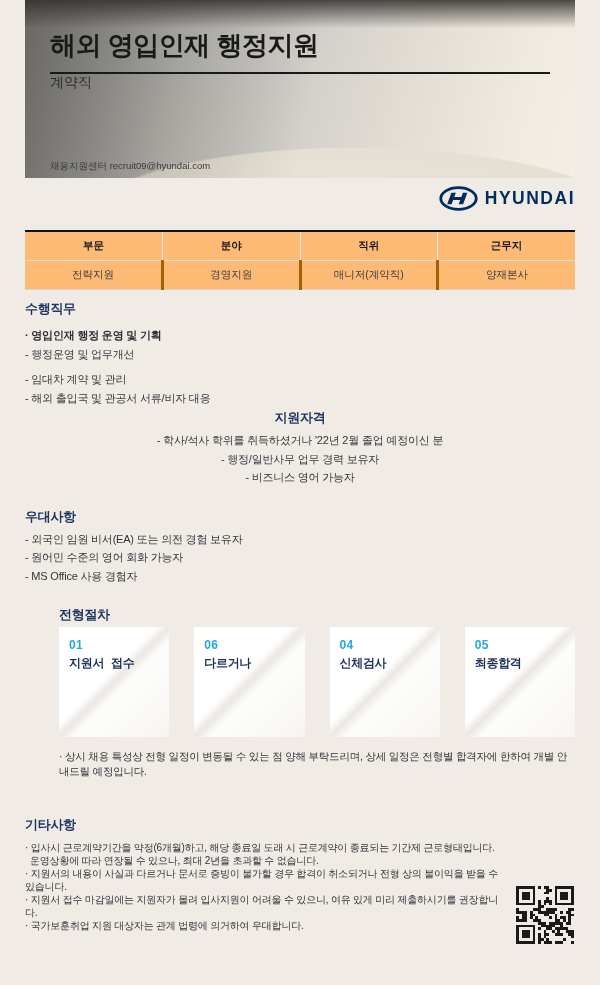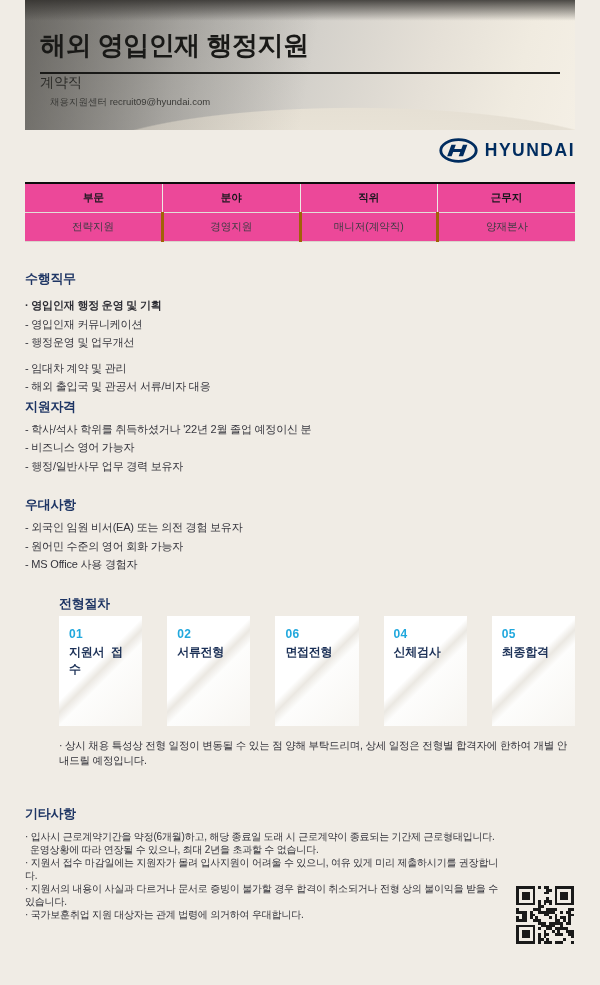--- a/index.html
+++ b/index.html
@@ -4,52 +4,52 @@
 <style>
   html,body{margin:0;padding:0;background:#f0ece5;}
   .page{
     position:relative;width:600px;height:985px;box-sizing:border-box;
     background:#f0ece5;padding:0 25px;overflow:hidden;
     font-family:"Liberation Sans","DejaVu Sans",sans-serif;color:#33333a;
   }
 
   
   .banner{
-    position:relative;height:130px;box-sizing:border-box;padding:0 15px;
+    position:relative;height:178px;box-sizing:border-box;padding:0 25px;
     background:
       linear-gradient(to bottom, rgba(52,50,47,.88) 0%, rgba(52,50,47,0) 16%),
       linear-gradient(100deg, rgba(78,76,72,.55) 0%, rgba(110,108,104,.25) 28%, rgba(110,108,104,0) 52%),
       radial-gradient(95% 80% at 60% 125%, #ebe6da 0%, #e6e0d4 52%, rgba(230,224,212,0) 53%),
       linear-gradient(105deg, #8b8984 0%, #a5a39e 16%, #c0beb9 34%, #d4d1cb 52%, #e5e0d7 72%, #f0ebe0 88%, #f4efe5 100%);
   }
   .banner h1{margin:0;padding-top:31px;font-size:26px;line-height:1.15;font-weight:bold;color:#191917;letter-spacing:-0.5px;}
   .rule{height:0;border-top:2px solid #191917;margin-top:11px;}
   .subtitle{font-size:14px;color:#2b2b28;}
-  .contact{position:absolute;left:25px;bottom:21px;font-size:9.5px;color:#3a3a37;letter-spacing:0;}
+  .contact{position:absolute;left:25px;bottom:5px;font-size:9.5px;color:#3a3a37;letter-spacing:0;}
 
   
   .logo-row{height:52px;display:flex;justify-content:flex-end;align-items:center;box-sizing:border-box;padding-bottom:12px;}
   .logo{display:flex;align-items:center;gap:7px;}
   .logo-text{font-size:17.5px;font-weight:800;letter-spacing:1.5px;color:#002c5f;}
 
   
-  table.info{width:100%;border-collapse:collapse;background:#ec4899;border-top:2px solid #0c0c0c;border-bottom:1px solid #d9d4cb;table-layout:fixed;}
+  table.info{width:100%;border-collapse:collapse;background:#fdba74;border-top:2px solid #0c0c0c;border-bottom:1px solid #d9d4cb;table-layout:fixed;}
   .info th{font-size:10.5px;font-weight:bold;color:#17171c;padding:7px 2px;border-bottom:1px solid #e3dfd8;border-left:1px solid #eceae4;text-align:center;}
   .info td{font-size:10.5px;color:#3b3b42;padding:7px 2px;text-align:center;border-left:3px solid #a16207;}
   .info th:first-child,.info td:first-child{border-left:none;}
 
   
   .sec-h{margin:0;font-size:13px;font-weight:bold;color:#1e3564;letter-spacing:-0.3px;}
-  #sec-duties{margin-top:28px;}
+  #sec-duties{margin-top:10px;}
   #duties-list{margin-top:8px;}
   .duty-group + .duty-group{margin-top:7px;}
   .li{font-size:11px;line-height:18.5px;color:#34343c;letter-spacing:-0.2px;}
   .g-title{font-weight:bold;color:#2d2d34;}
 
-  #sec-qual{margin-top:2px;}
+  #sec-qual{margin-top:2px;text-align:center;}
   #sec-pref{margin-top:21px;}
   #qual-list,#pref-list{margin-top:4px;}
 
   #sec-process{margin-top:21px;padding-left:34px;}
   .steps{display:flex;gap:25px;margin-top:3px;}
   .step-card{
     flex:1;height:110px;box-sizing:border-box;padding:11px 10px;
     background:linear-gradient(135deg,#ffffff 0%,#ffffff 44%,#ebe8e2 50%,#fdfdfc 57%,#f7f5f1 100%);
   }
   .step-num{display:block;font-size:12px;font-weight:bold;color:#21a8dd;letter-spacing:.3px;}
@@ -103,82 +103,77 @@
           <td>양재본사</td>
         </tr>
       </tbody>
   </table>
 
   <section id="sec-duties">
     <h2 class="sec-h">수행직무</h2>
     <div id="duties-list">
         <div class="duty-group">
           <div class="li g-title">· 영입인재 행정 운영 및 기획</div>
-          <div class="li">- 영입인재 커뮤니케이션</div>
           <div class="li">- 행정운영 및 업무개선</div>
         </div>
         <div class="duty-group">
           <div class="li">- 임대차 계약 및 관리</div>
           <div class="li">- 해외 출입국 및 관공서 서류/비자 대응</div>
         </div>
       </div>
   </section>
 
   <section id="sec-qual">
     <h2 class="sec-h">지원자격</h2>
     <div id="qual-list">
         <div class="li">- 학사/석사 학위를 취득하셨거나 '22년 2월 졸업 예정이신 분</div>
+        <div class="li">- 행정/일반사무 업무 경력 보유자</div>
         <div class="li">- 비즈니스 영어 가능자</div>
-        <div class="li">- 행정/일반사무 업무 경력 보유자</div>
       </div>
   </section>
 
   <section id="sec-pref">
     <h2 class="sec-h">우대사항</h2>
     <div id="pref-list">
         <div class="li">- 외국인 임원 비서(EA) 또는 의전 경험 보유자</div>
         <div class="li">- 원어민 수준의 영어 회화 가능자</div>
         <div class="li">- MS Office 사용 경험자</div>
       </div>
   </section>
 
   <section id="sec-process">
     <h2 class="sec-h">전형절차</h2>
     <div class="steps" id="steps">
         <div class="step-card">
           <span class="step-num">01</span>
           <span class="step-label">지원서 접수</span>
         </div>
         <div class="step-card">
-          <span class="step-num">02</span>
-          <span class="step-label">서류전형</span>
-        </div>
-        <div class="step-card">
           <span class="step-num">06</span>
-          <span class="step-label">면접전형</span>
+          <span class="step-label">다르거나</span>
         </div>
         <div class="step-card">
           <span class="step-num">04</span>
           <span class="step-label">신체검사</span>
         </div>
         <div class="step-card">
           <span class="step-num">05</span>
           <span class="step-label">최종합격</span>
         </div>
       </div>
     <div class="proc-note">· 상시 채용 특성상 전형 일정이 변동될 수 있는 점 양해 부탁드리며, 상세 일정은 전형별 합격자에 한하여 개별 안내드릴 예정입니다.</div>
   </section>
 
   <section id="sec-etc">
     <h2 class="sec-h">기타사항</h2>
     <div id="etc-list">
         <div class="li">· 입사시 근로계약기간을 약정(6개월)하고, 해당 종료일 도래 시 근로계약이 종료되는 기간제 근로형태입니다.</div>
         <div class="li cont">운영상황에 따라 연장될 수 있으나, 최대 2년을 초과할 수 없습니다.</div>
+        <div class="li">· 지원서의 내용이 사실과 다르거나 문서로 증빙이 불가할 경우 합격이 취소되거나 전형 상의 불이익을 받을 수 있습니다.</div>
         <div class="li">· 지원서 접수 마감일에는 지원자가 몰려 입사지원이 어려울 수 있으니, 여유 있게 미리 제출하시기를 권장합니다.</div>
-        <div class="li">· 지원서의 내용이 사실과 다르거나 문서로 증빙이 불가할 경우 합격이 취소되거나 전형 상의 불이익을 받을 수 있습니다.</div>
         <div class="li">· 국가보훈취업 지원 대상자는 관계 법령에 의거하여 우대합니다.</div>
       </div>
   </section>
 
   <svg id="qr" viewBox="0 0 21 21" shape-rendering="crispEdges">
       <path d="M0 0h1v1h-1zM1 0h1v1h-1zM2 0h1v1h-1zM3 0h1v1h-1zM4 0h1v1h-1zM5 0h1v1h-1zM6 0h1v1h-1zM0 1h1v1h-1zM6 1h1v1h-1zM0 2h1v1h-1zM2 2h1v1h-1zM3 2h1v1h-1zM4 2h1v1h-1zM6 2h1v1h-1zM0 3h1v1h-1zM2 3h1v1h-1zM3 3h1v1h-1zM4 3h1v1h-1zM6 3h1v1h-1zM0 4h1v1h-1zM2 4h1v1h-1zM3 4h1v1h-1zM4 4h1v1h-1zM6 4h1v1h-1zM0 5h1v1h-1zM6 5h1v1h-1zM0 6h1v1h-1zM1 6h1v1h-1zM2 6h1v1h-1zM3 6h1v1h-1zM4 6h1v1h-1zM5 6h1v1h-1zM6 6h1v1h-1zM14 0h1v1h-1zM15 0h1v1h-1zM16 0h1v1h-1zM17 0h1v1h-1zM18 0h1v1h-1zM19 0h1v1h-1zM20 0h1v1h-1zM14 1h1v1h-1zM20 1h1v1h-1zM14 2h1v1h-1zM16 2h1v1h-1zM17 2h1v1h-1zM18 2h1v1h-1zM20 2h1v1h-1zM14 3h1v1h-1zM16 3h1v1h-1zM17 3h1v1h-1zM18 3h1v1h-1zM20 3h1v1h-1zM14 4h1v1h-1zM16 4h1v1h-1zM17 4h1v1h-1zM18 4h1v1h-1zM20 4h1v1h-1zM14 5h1v1h-1zM20 5h1v1h-1zM14 6h1v1h-1zM15 6h1v1h-1zM16 6h1v1h-1zM17 6h1v1h-1zM18 6h1v1h-1zM19 6h1v1h-1zM20 6h1v1h-1zM0 14h1v1h-1zM1 14h1v1h-1zM2 14h1v1h-1zM3 14h1v1h-1zM4 14h1v1h-1zM5 14h1v1h-1zM6 14h1v1h-1zM0 15h1v1h-1zM6 15h1v1h-1zM0 16h1v1h-1zM2 16h1v1h-1zM3 16h1v1h-1zM4 16h1v1h-1zM6 16h1v1h-1zM0 17h1v1h-1zM2 17h1v1h-1zM3 17h1v1h-1zM4 17h1v1h-1zM6 17h1v1h-1zM0 18h1v1h-1zM2 18h1v1h-1zM3 18h1v1h-1zM4 18h1v1h-1zM6 18h1v1h-1zM0 19h1v1h-1zM6 19h1v1h-1zM0 20h1v1h-1zM1 20h1v1h-1zM2 20h1v1h-1zM3 20h1v1h-1zM4 20h1v1h-1zM5 20h1v1h-1zM6 20h1v1h-1zM8 6h1v1h-1zM6 8h1v1h-1zM10 6h1v1h-1zM6 10h1v1h-1zM12 6h1v1h-1zM6 12h1v1h-1zM8 0h1v1h-1zM10 0h1v1h-1zM11 0h1v1h-1zM11 1h1v1h-1zM12 1h1v1h-1zM10 2h1v1h-1zM11 2h1v1h-1zM11 4h1v1h-1zM8 5h1v1h-1zM10 5h1v1h-1zM11 5h1v1h-1zM12 5h1v1h-1zM8 7h1v1h-1zM9 7h1v1h-1zM0 8h1v1h-1zM7 8h1v1h-1zM8 8h1v1h-1zM11 8h1v1h-1zM12 8h1v1h-1zM13 8h1v1h-1zM14 8h1v1h-1zM19 8h1v1h-1zM20 8h1v1h-1zM0 9h1v1h-1zM1 9h1v1h-1zM2 9h1v1h-1zM3 9h1v1h-1zM5 9h1v1h-1zM8 9h1v1h-1zM9 9h1v1h-1zM10 9h1v1h-1zM11 9h1v1h-1zM12 9h1v1h-1zM13 9h1v1h-1zM16 9h1v1h-1zM18 9h1v1h-1zM19 9h1v1h-1zM2 10h1v1h-1zM3 10h1v1h-1zM5 10h1v1h-1zM10 10h1v1h-1zM11 10h1v1h-1zM14 10h1v1h-1zM19 10h1v1h-1zM20 10h1v1h-1zM0 11h1v1h-1zM2 11h1v1h-1zM3 11h1v1h-1zM5 11h1v1h-1zM7 11h1v1h-1zM12 11h1v1h-1zM14 11h1v1h-1zM16 11h1v1h-1zM17 11h1v1h-1zM19 11h1v1h-1zM0 12h1v1h-1zM1 12h1v1h-1zM2 12h1v1h-1zM3 12h1v1h-1zM7 12h1v1h-1zM8 12h1v1h-1zM14 12h1v1h-1zM15 12h1v1h-1zM17 12h1v1h-1zM19 12h1v1h-1zM8 13h1v1h-1zM9 13h1v1h-1zM10 13h1v1h-1zM12 13h1v1h-1zM13 13h1v1h-1zM14 13h1v1h-1zM15 13h1v1h-1zM16 13h1v1h-1zM18 13h1v1h-1zM19 13h1v1h-1zM9 14h1v1h-1zM10 14h1v1h-1zM11 14h1v1h-1zM12 14h1v1h-1zM13 14h1v1h-1zM16 14h1v1h-1zM8 15h1v1h-1zM11 15h1v1h-1zM12 15h1v1h-1zM14 15h1v1h-1zM15 15h1v1h-1zM16 15h1v1h-1zM17 15h1v1h-1zM18 15h1v1h-1zM10 16h1v1h-1zM13 16h1v1h-1zM15 16h1v1h-1zM18 16h1v1h-1zM19 16h1v1h-1zM20 16h1v1h-1zM8 17h1v1h-1zM10 17h1v1h-1zM11 17h1v1h-1zM14 17h1v1h-1zM15 17h1v1h-1zM16 17h1v1h-1zM19 17h1v1h-1zM20 17h1v1h-1zM8 18h1v1h-1zM10 18h1v1h-1zM20 18h1v1h-1zM8 19h1v1h-1zM9 19h1v1h-1zM11 19h1v1h-1zM17 19h1v1h-1zM8 20h1v1h-1zM10 20h1v1h-1zM11 20h1v1h-1zM12 20h1v1h-1zM14 20h1v1h-1zM15 20h1v1h-1zM16 20h1v1h-1zM20 20h1v1h-1z" fill="#1a1a1a"></path>
     </svg>
 
 </div>
 

